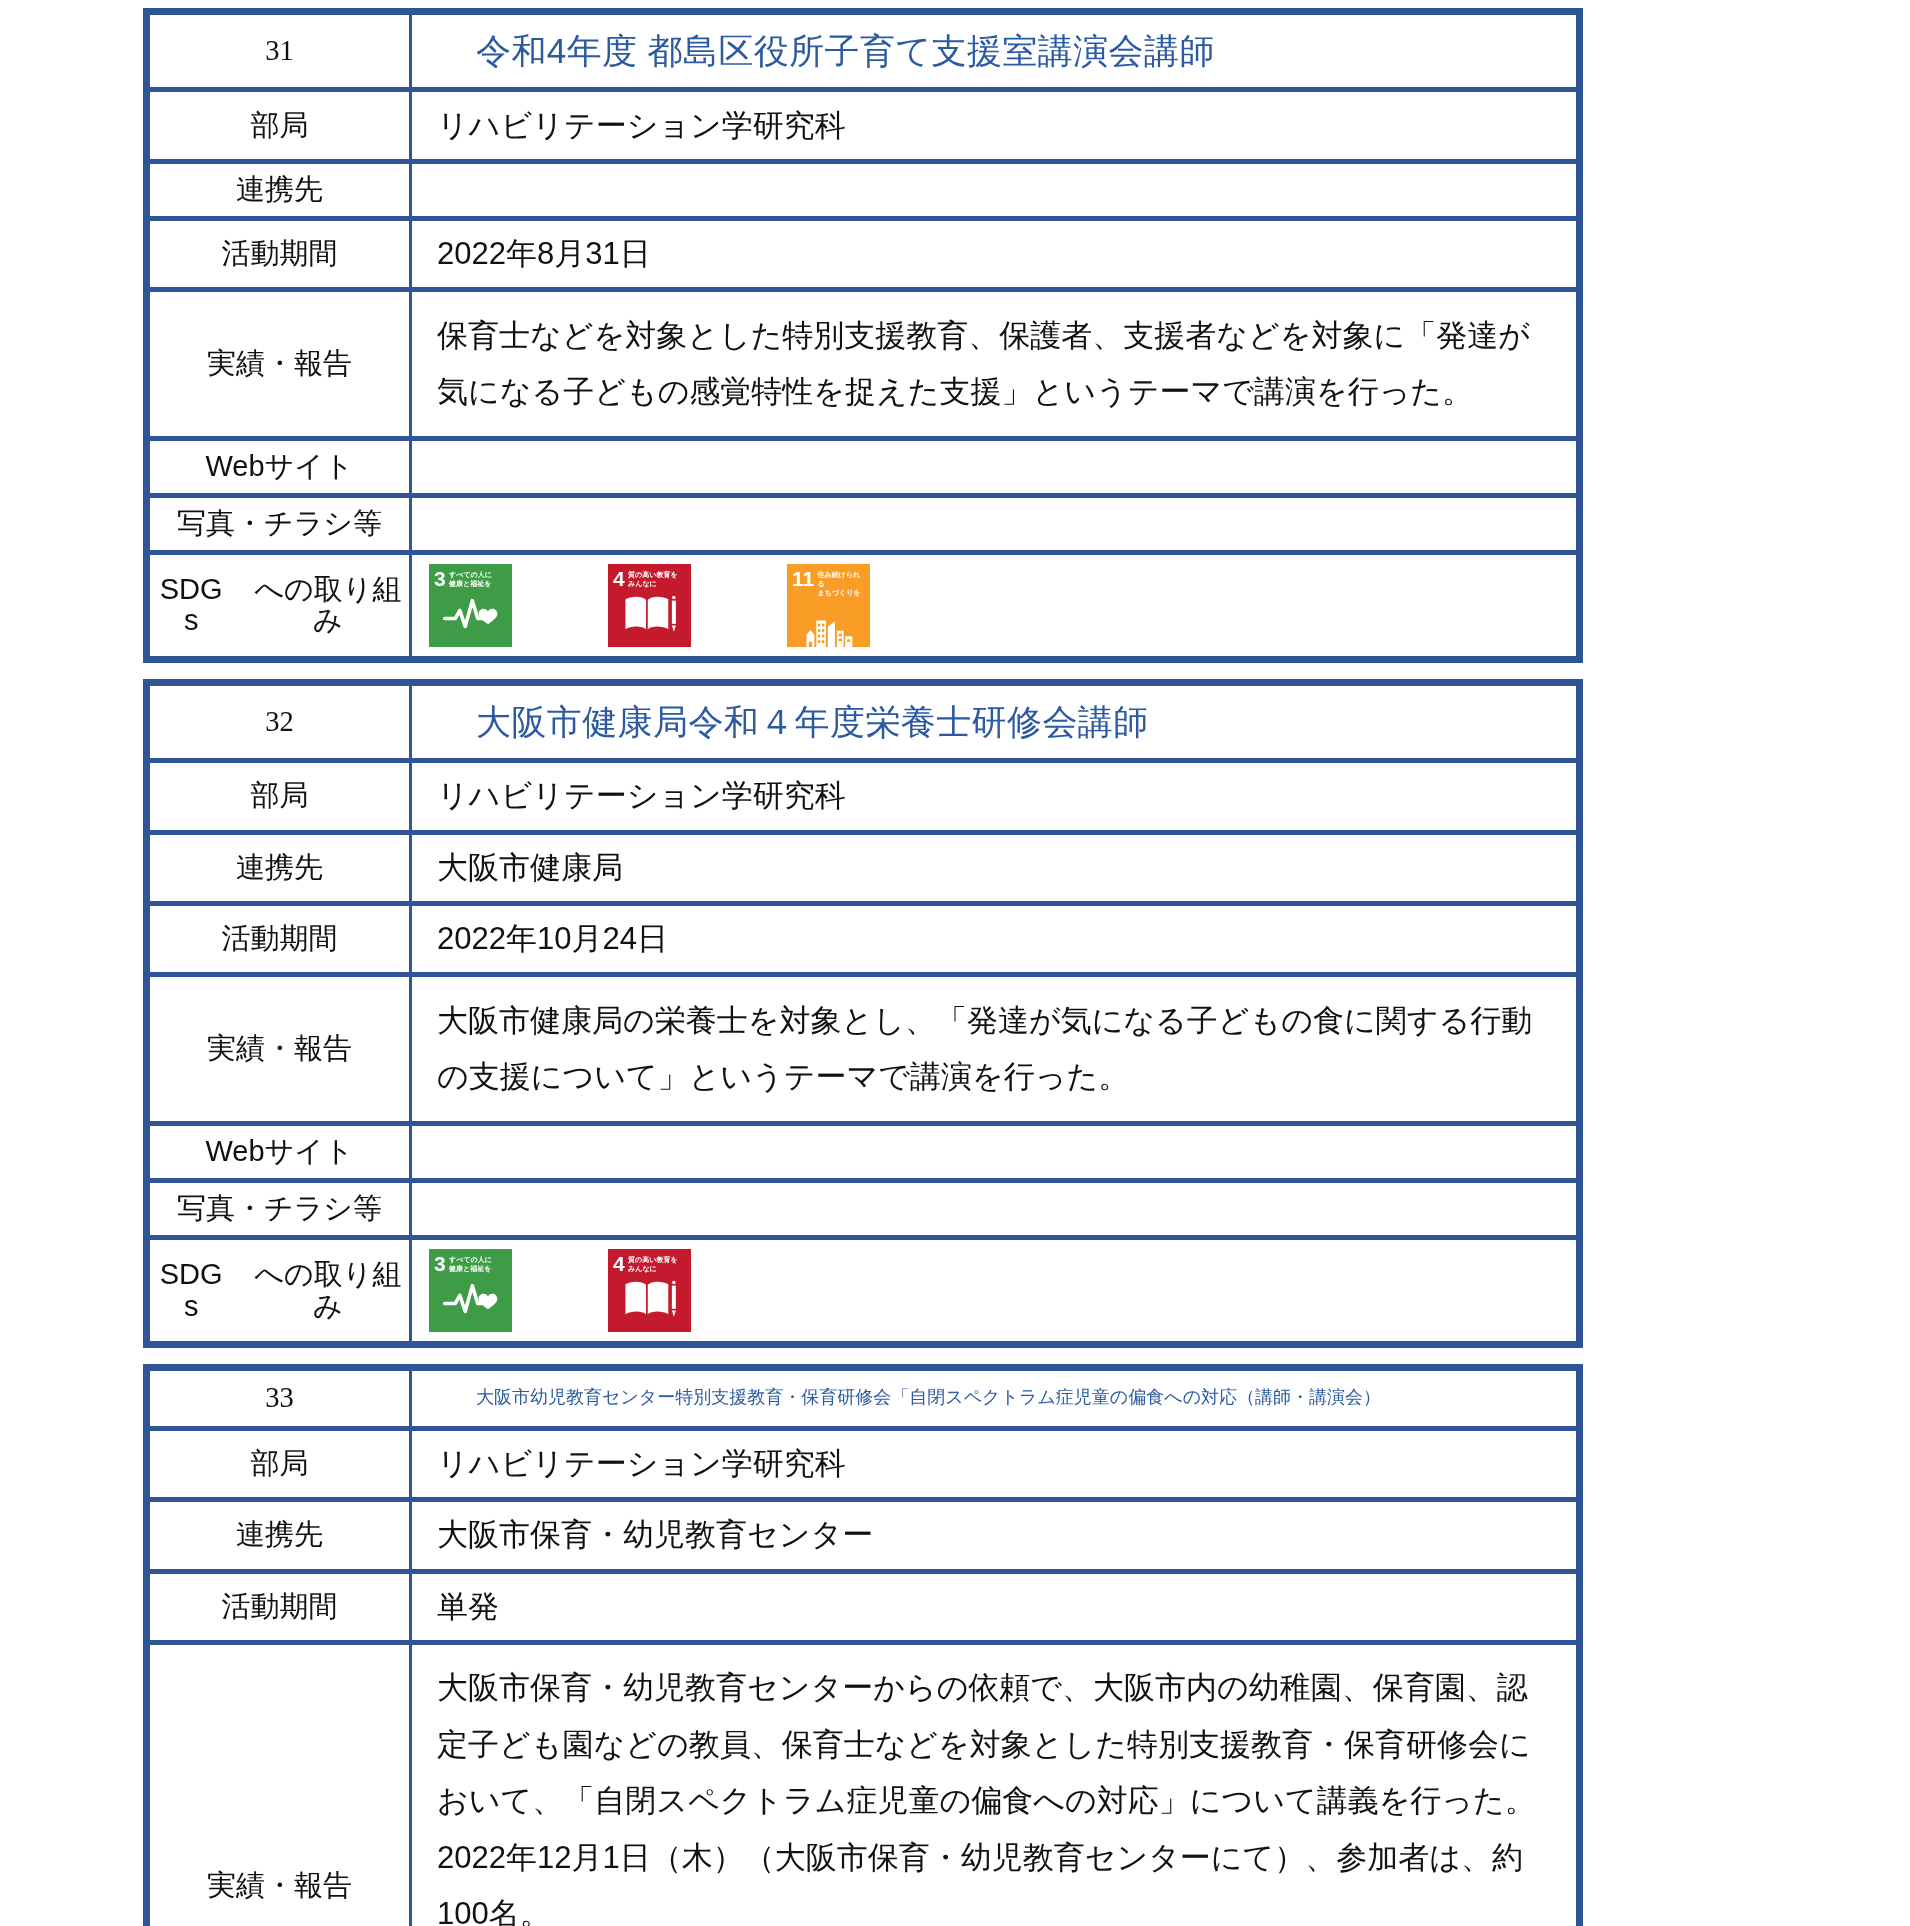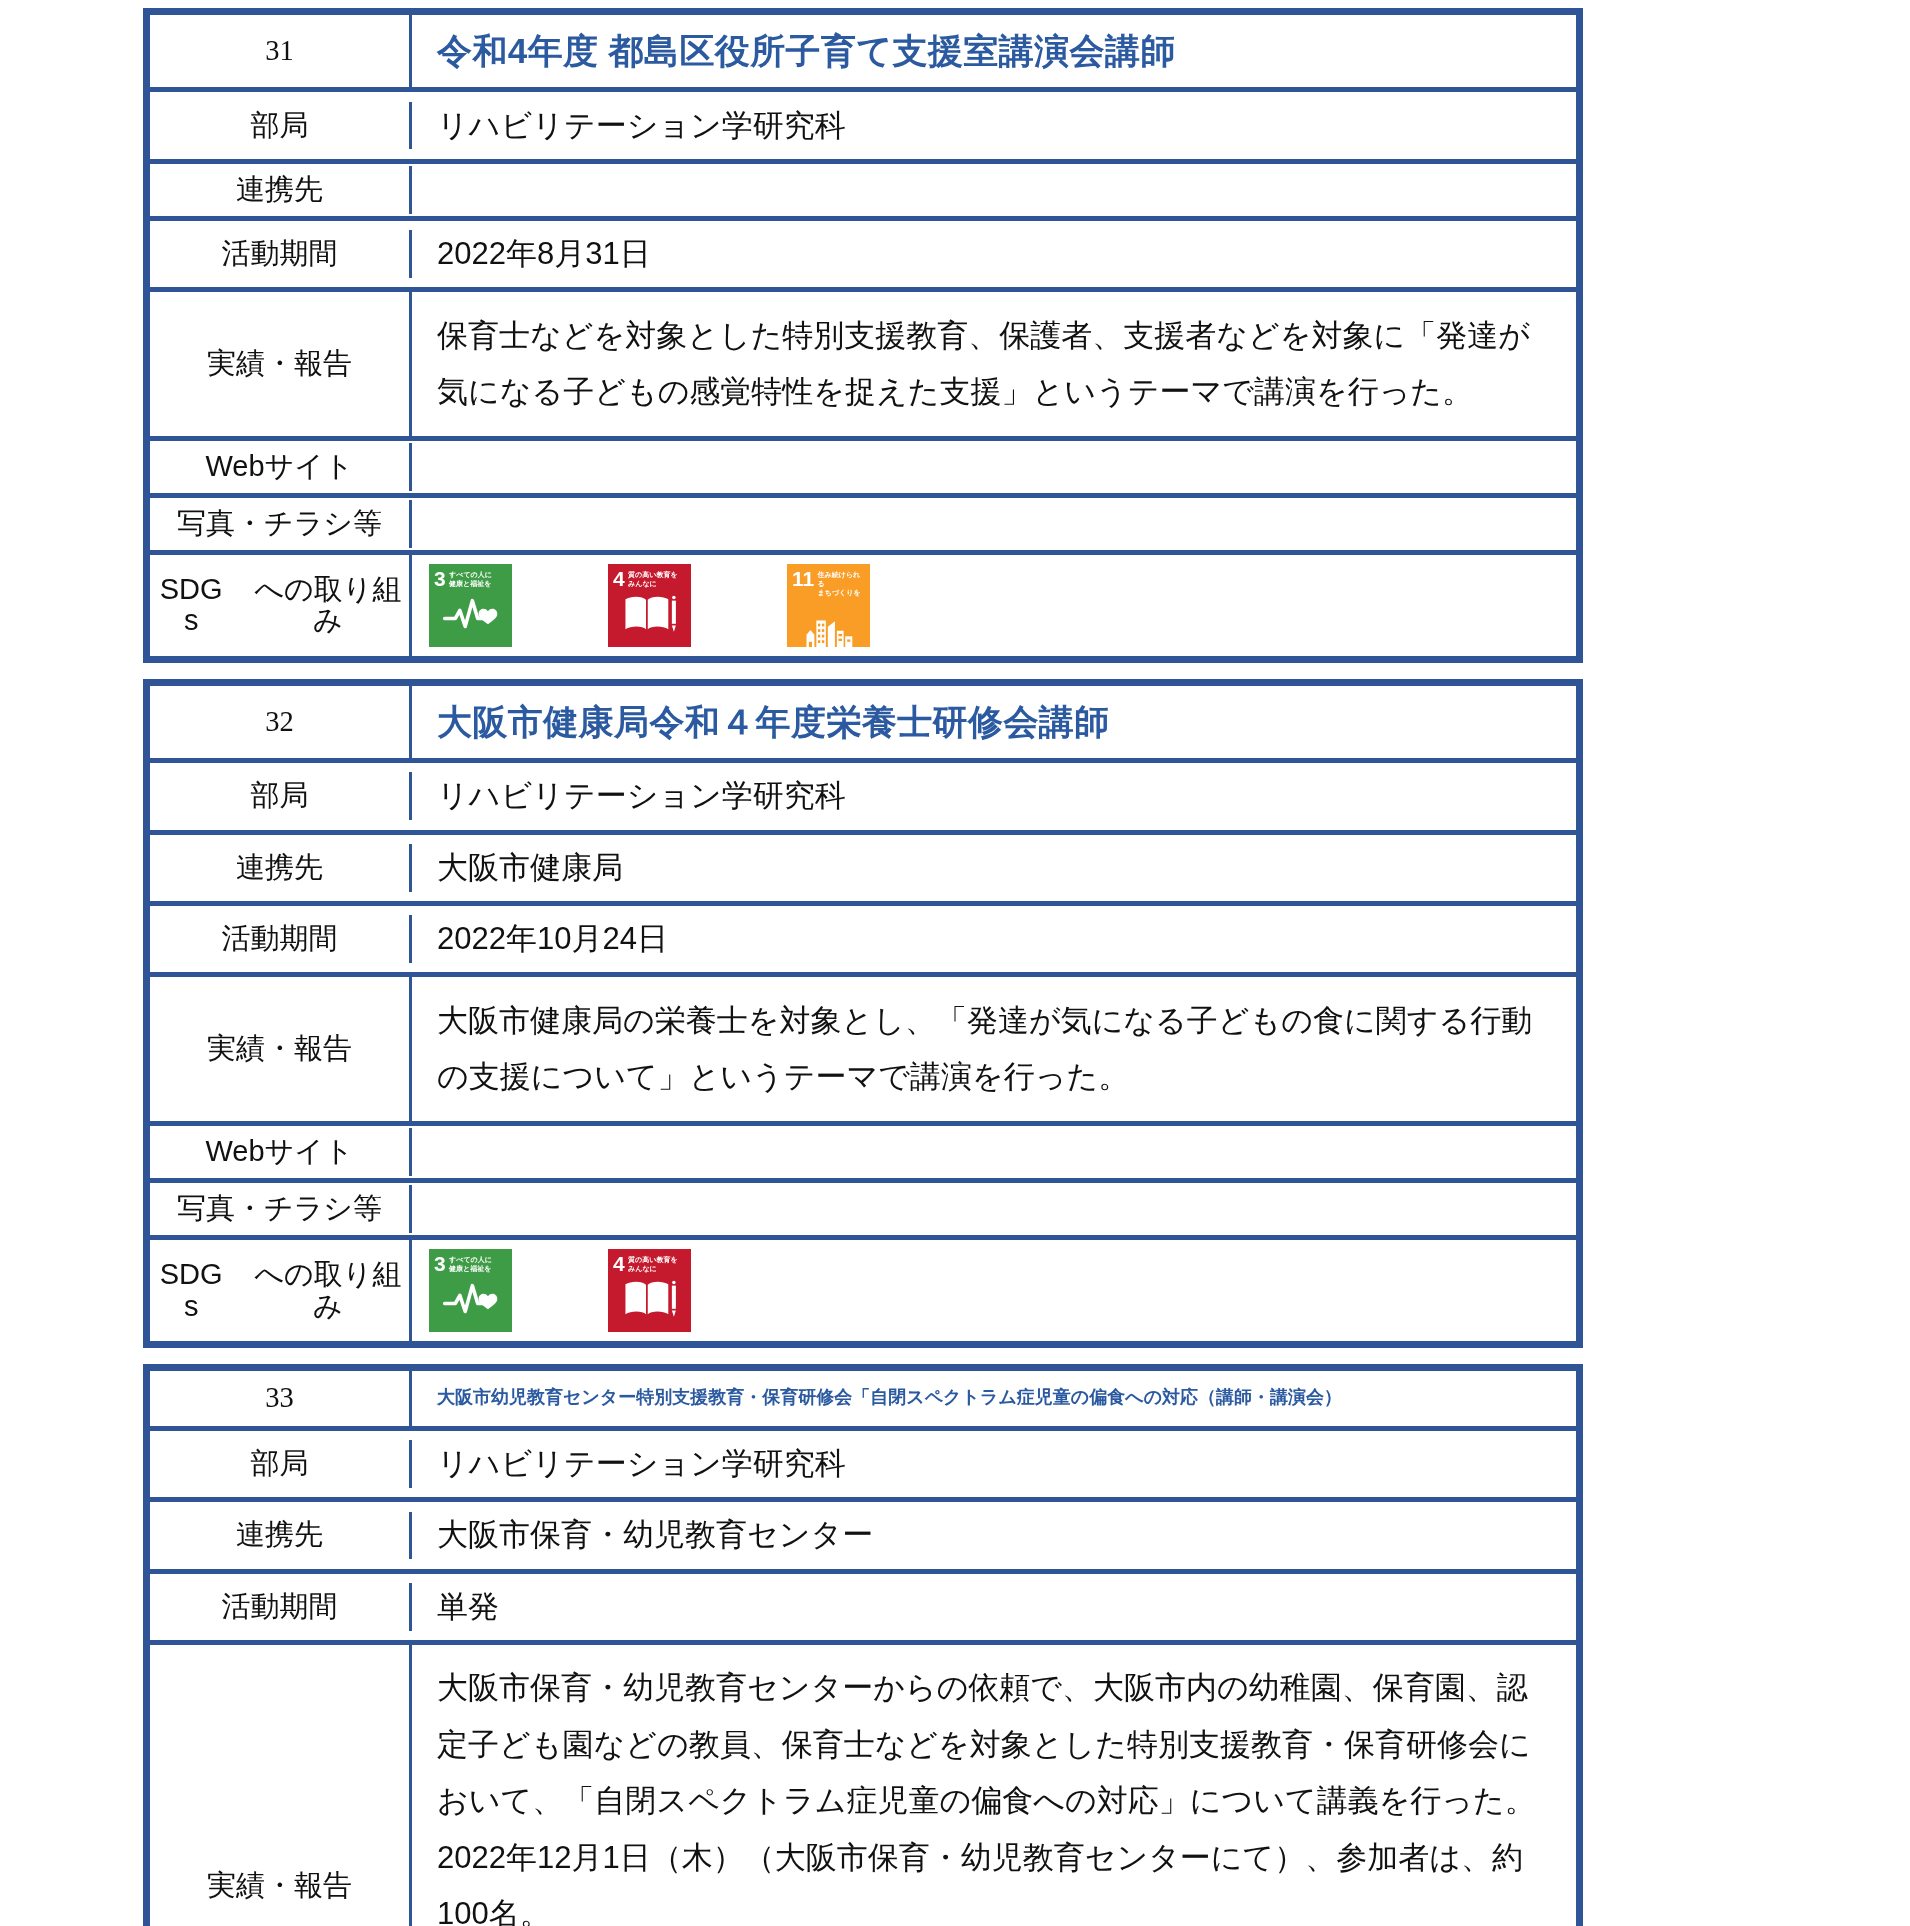--- a/index.html
+++ b/index.html
@@ -47,36 +47,37 @@
     padding:9.2px 23px 9.2px 25px;
     font-size:31px;
     line-height:1.55;
   }
   .num{
     font-family:"Liberation Serif","DejaVu Serif",serif;
     font-size:28.5px;
   }
   .title{
     color:var(--title-blue);
-    font-weight:bold;
+    font-weight:normal;
     font-size:35px;
     letter-spacing:0.4px;
+    margin-left:39px;
   }
   .title-sm{
     font-size:18px;
     letter-spacing:0;
   }
   .report{
     white-space:pre-wrap;
     line-height:1.82;
     padding-top:15.4px;
     padding-bottom:15.4px;
   }
   .h-title{min-height:55px;}
-  .h-std{min-height:57px;align-items:center;}
+  .h-std{min-height:57px;}
   .h-r2{min-height:112px;}
   .h-r7{min-height:385px;}
   .h-sdg{min-height:101px;}
   .sdg-label{
     flex-direction:row;
     justify-content:center;
     gap:22.3px;
     line-height:1.1;
   }
   .sdgs{

